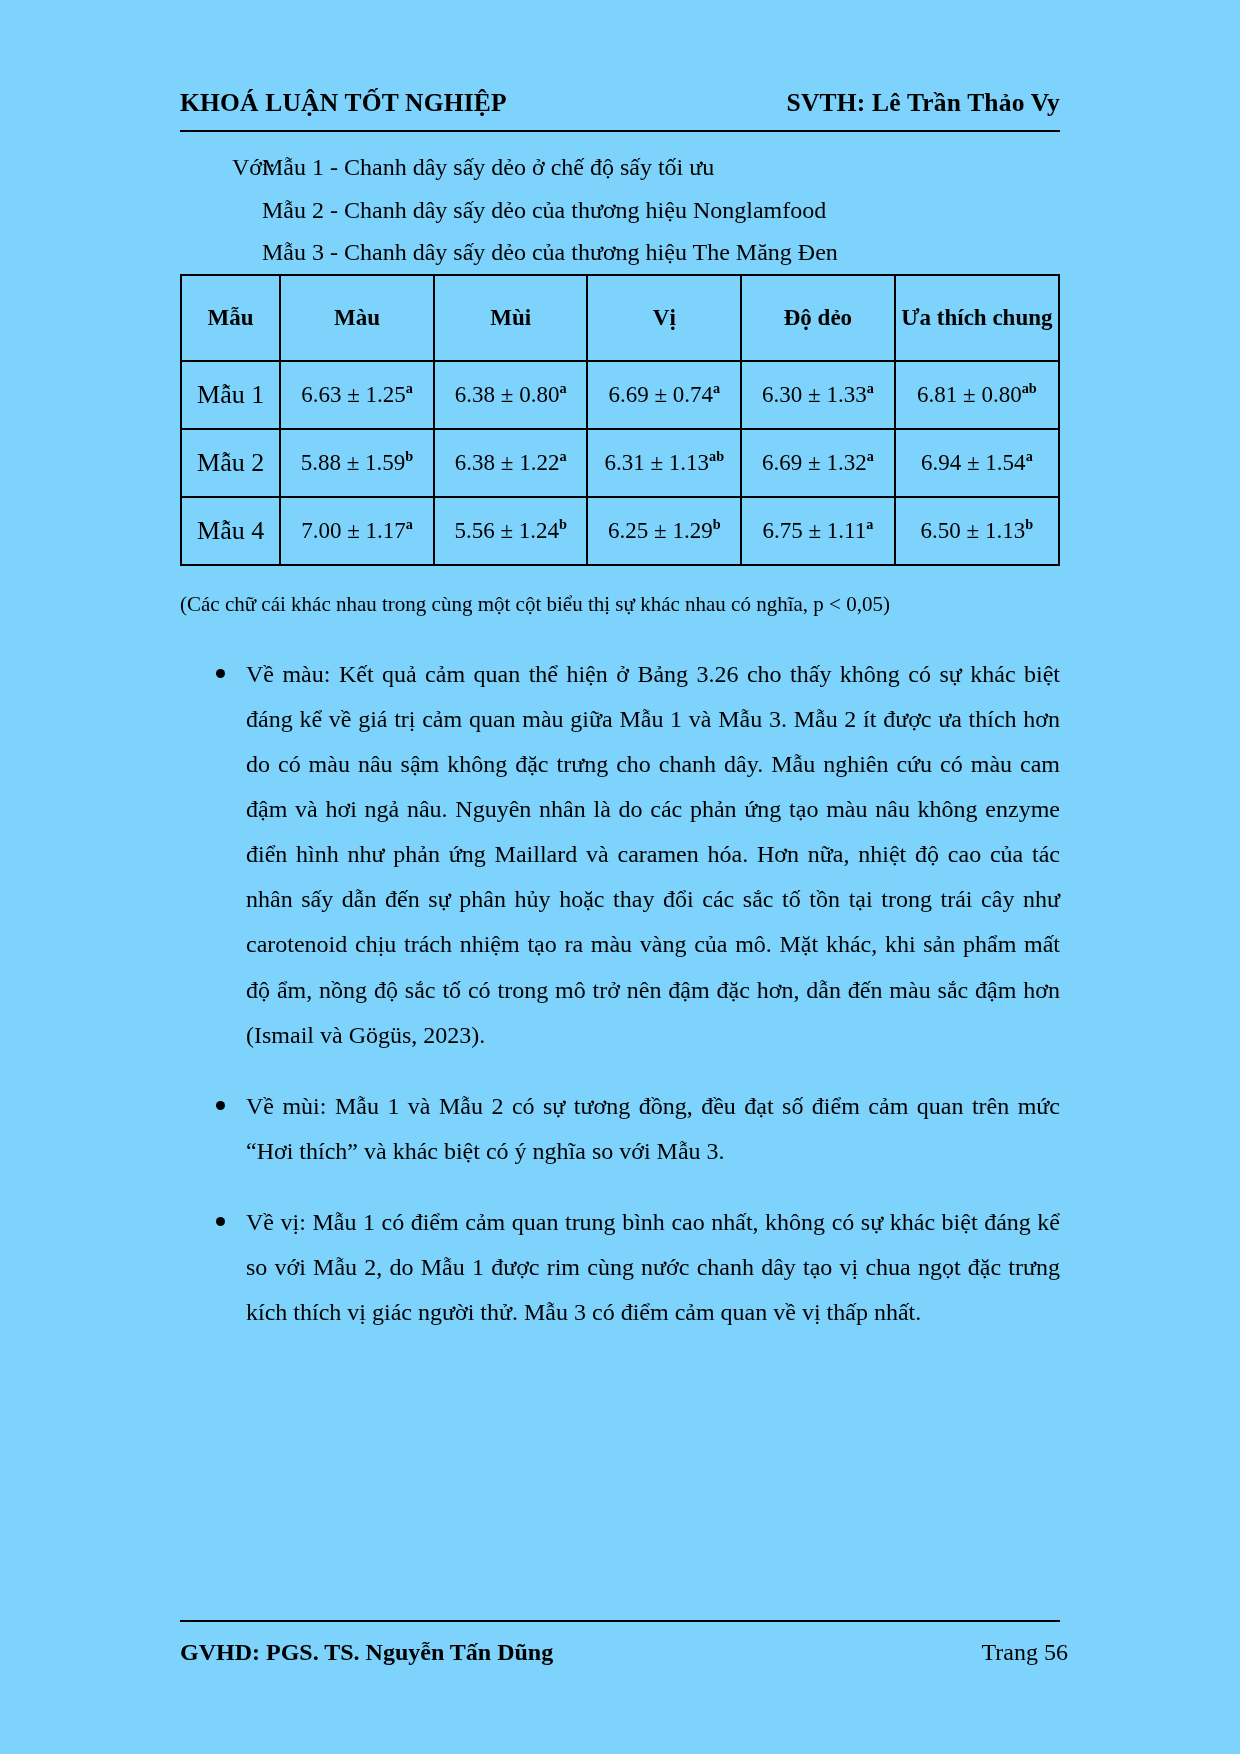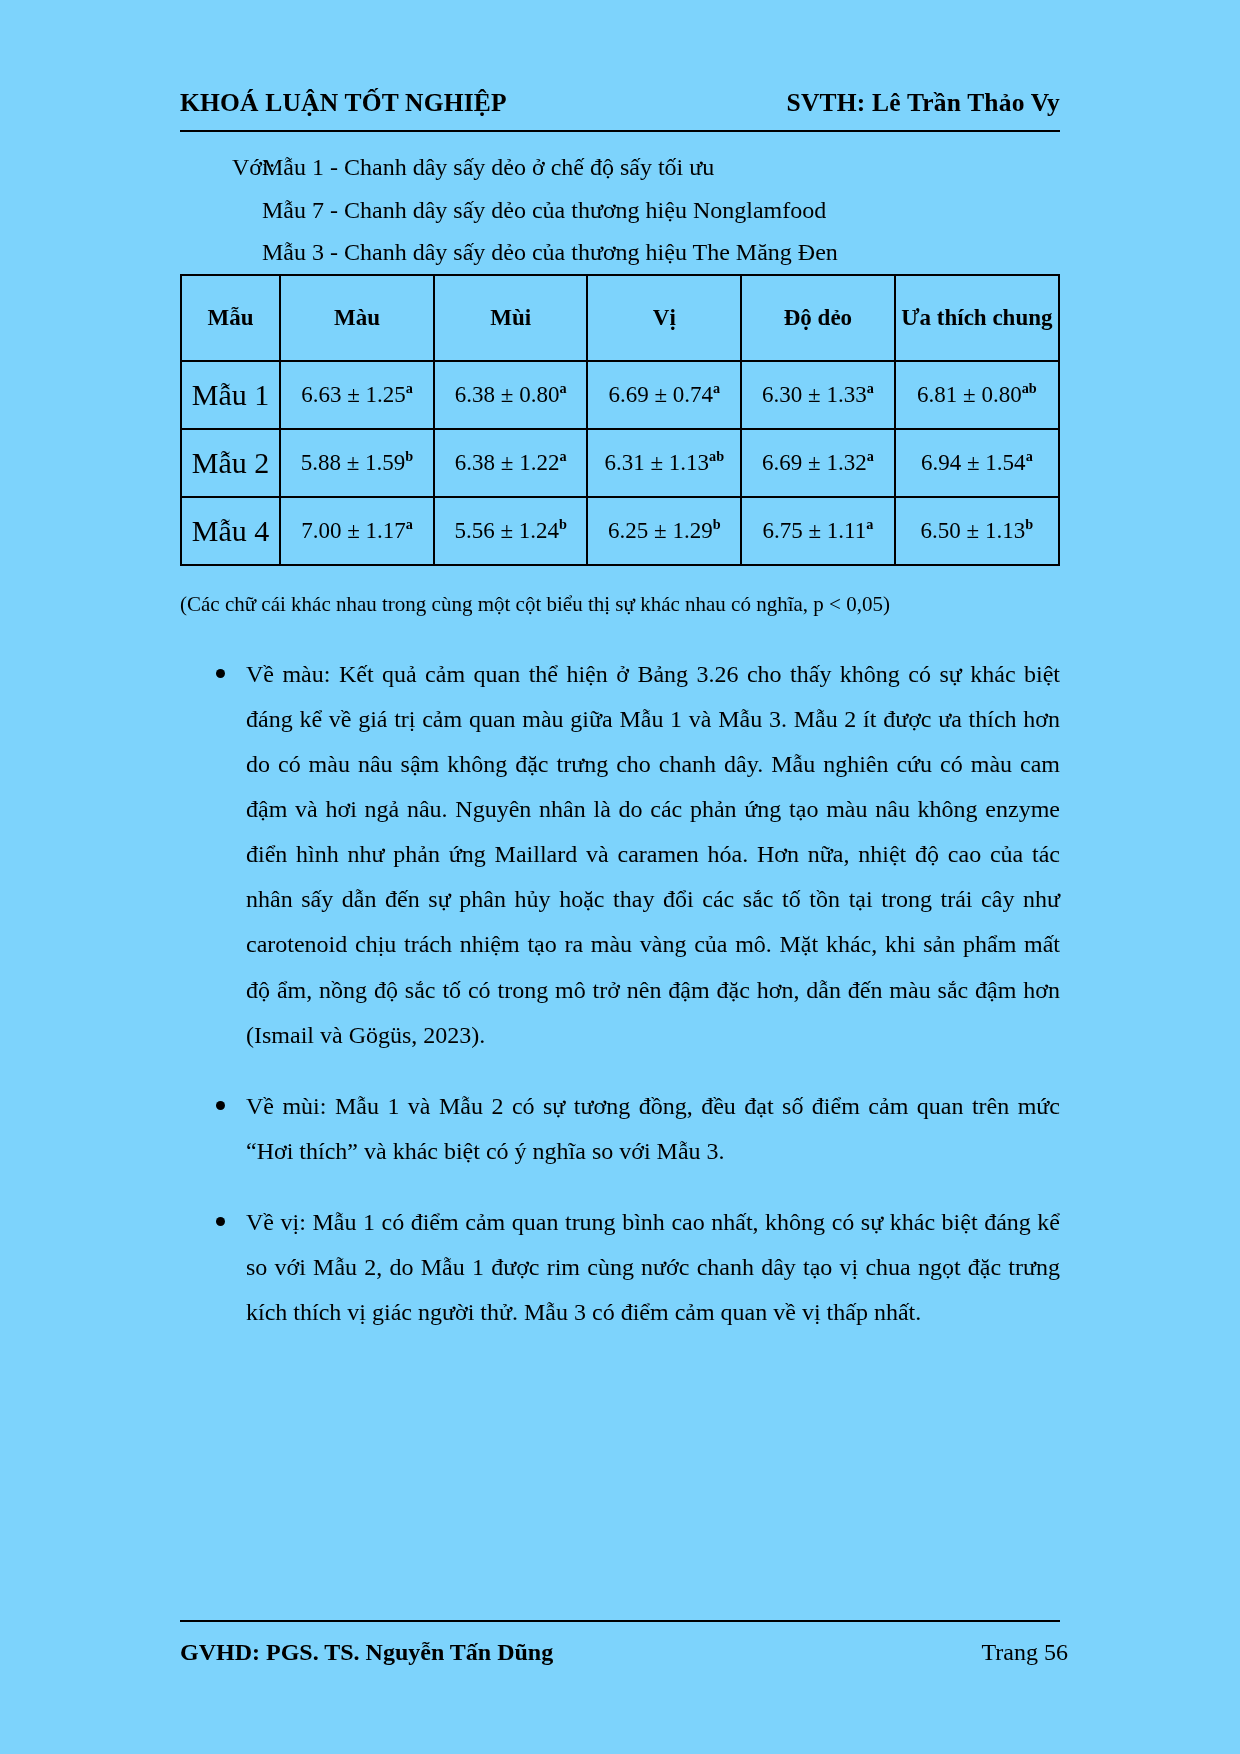--- a/index.html
+++ b/index.html
@@ -97,21 +97,21 @@
   table.data-table th {
     font-weight: bold;
     height: 72px;
     line-height: 1.25;
   }
   table.data-table td {
     height: 54px;
     font-weight: normal;
   }
   table.data-table td.cell-sample {
-    font-size: 30px;
+    font-size: 26px;
   }
   col.c-sample { width: 11.3%; }
   col.c-val    { width: 17.5%; }
   col.c-last   { width: 18.7%; }
 
   sup.sig {
     font-size: 0.62em;
     vertical-align: super;
     line-height: 0;
     font-weight: bold;
@@ -186,21 +186,21 @@
 
   <div class="content">
 
     <div class="intro-block">
       <div class="intro-row">
         <div class="intro-label">Với:</div>
         <div class="intro-text">Mẫu 1 - Chanh dây sấy dẻo ở chế độ sấy tối ưu</div>
       </div>
       <div class="intro-row no-label">
         <div class="intro-label"></div>
-        <div class="intro-text">Mẫu 7 - Chanh dây sấy dẻo của thương hiệu Nonglamfood</div>
+        <div class="intro-text">Mẫu 2 - Chanh dây sấy dẻo của thương hiệu Nonglamfood</div>
       </div>
       <div class="intro-row no-label">
         <div class="intro-label"></div>
         <div class="intro-text">Mẫu 3 - Chanh dây sấy dẻo của thương hiệu The Măng Đen</div>
       </div>
     </div>
 
 
     <table class="data-table">
       <colgroup>

